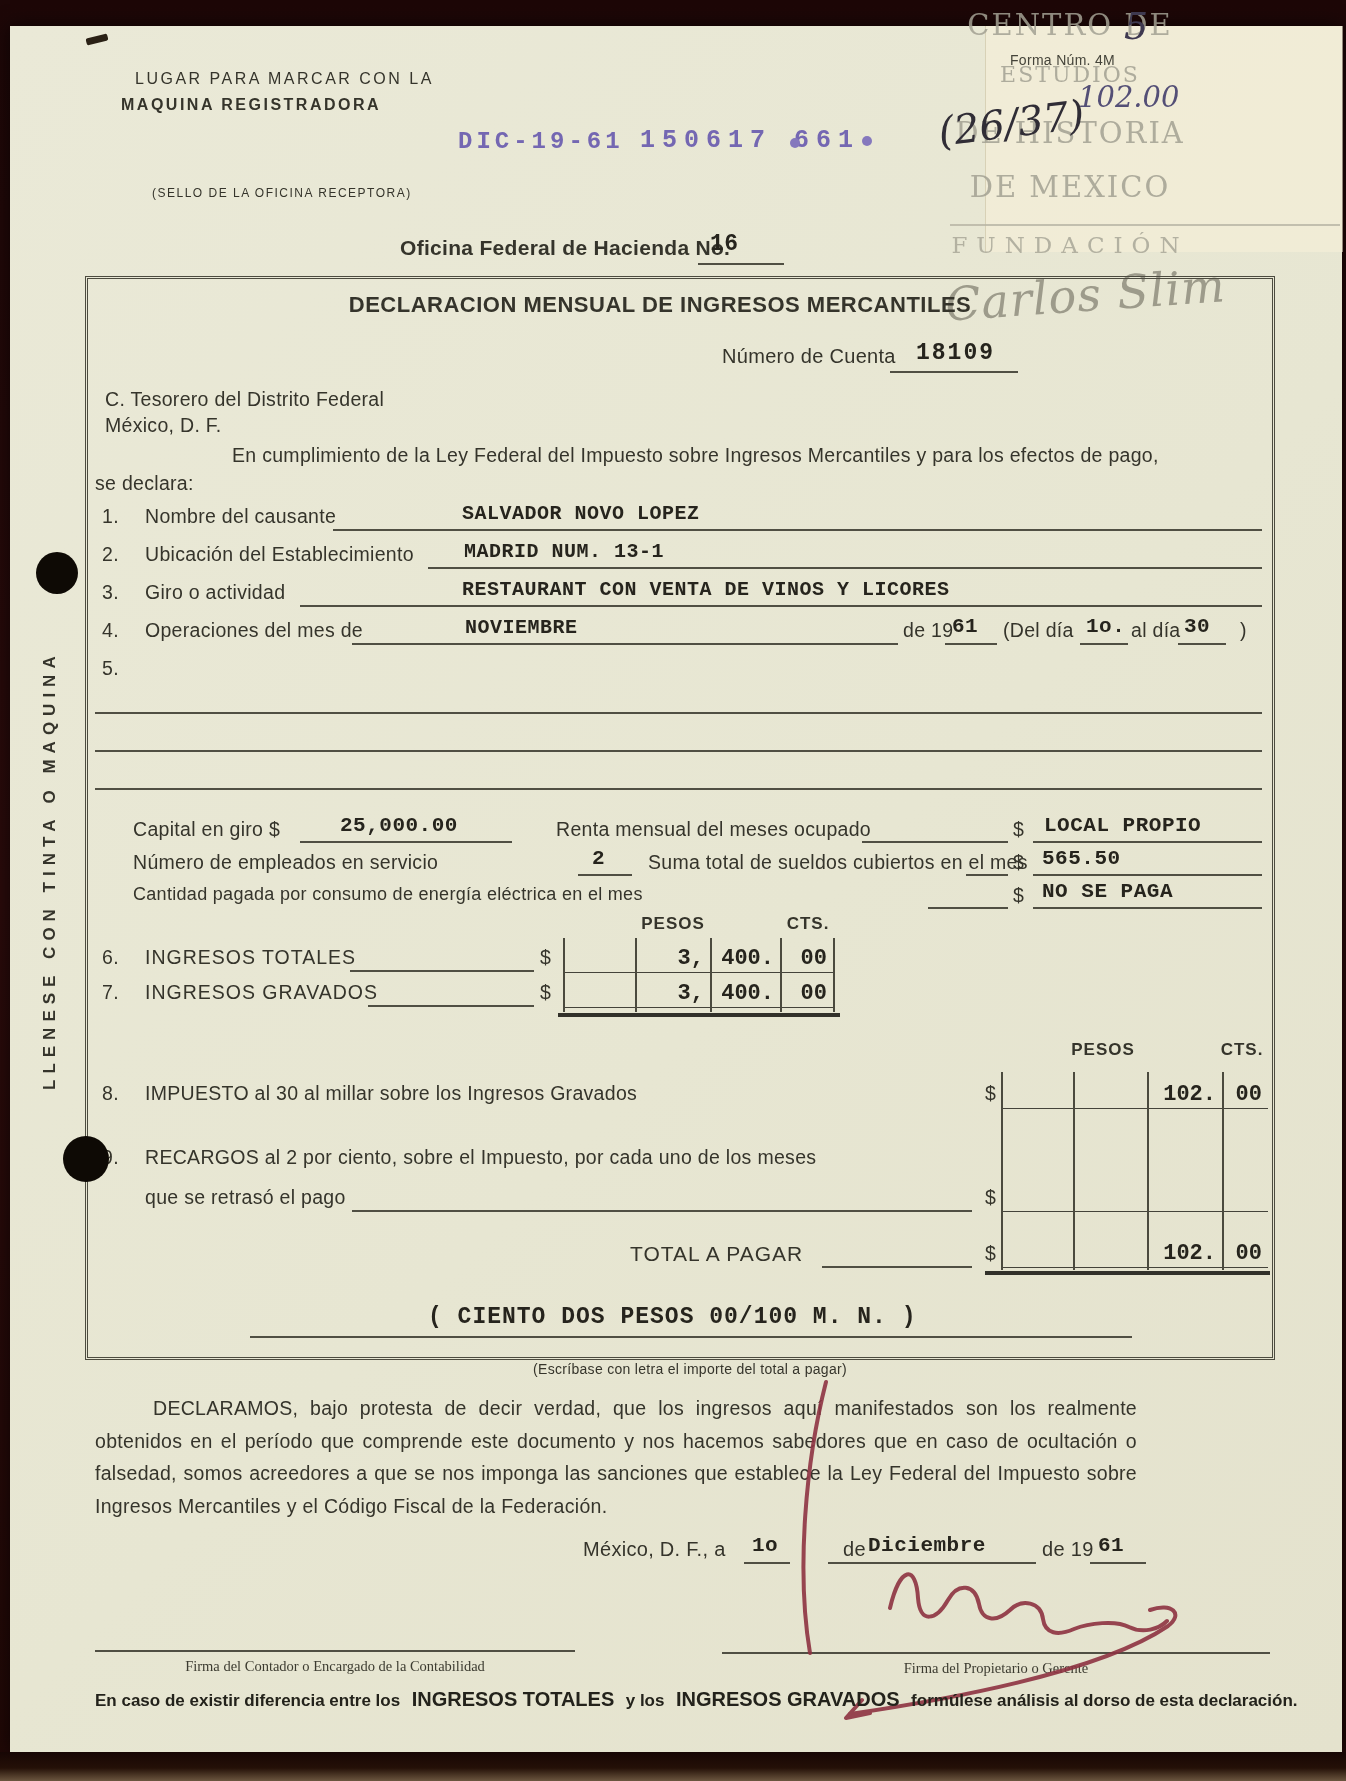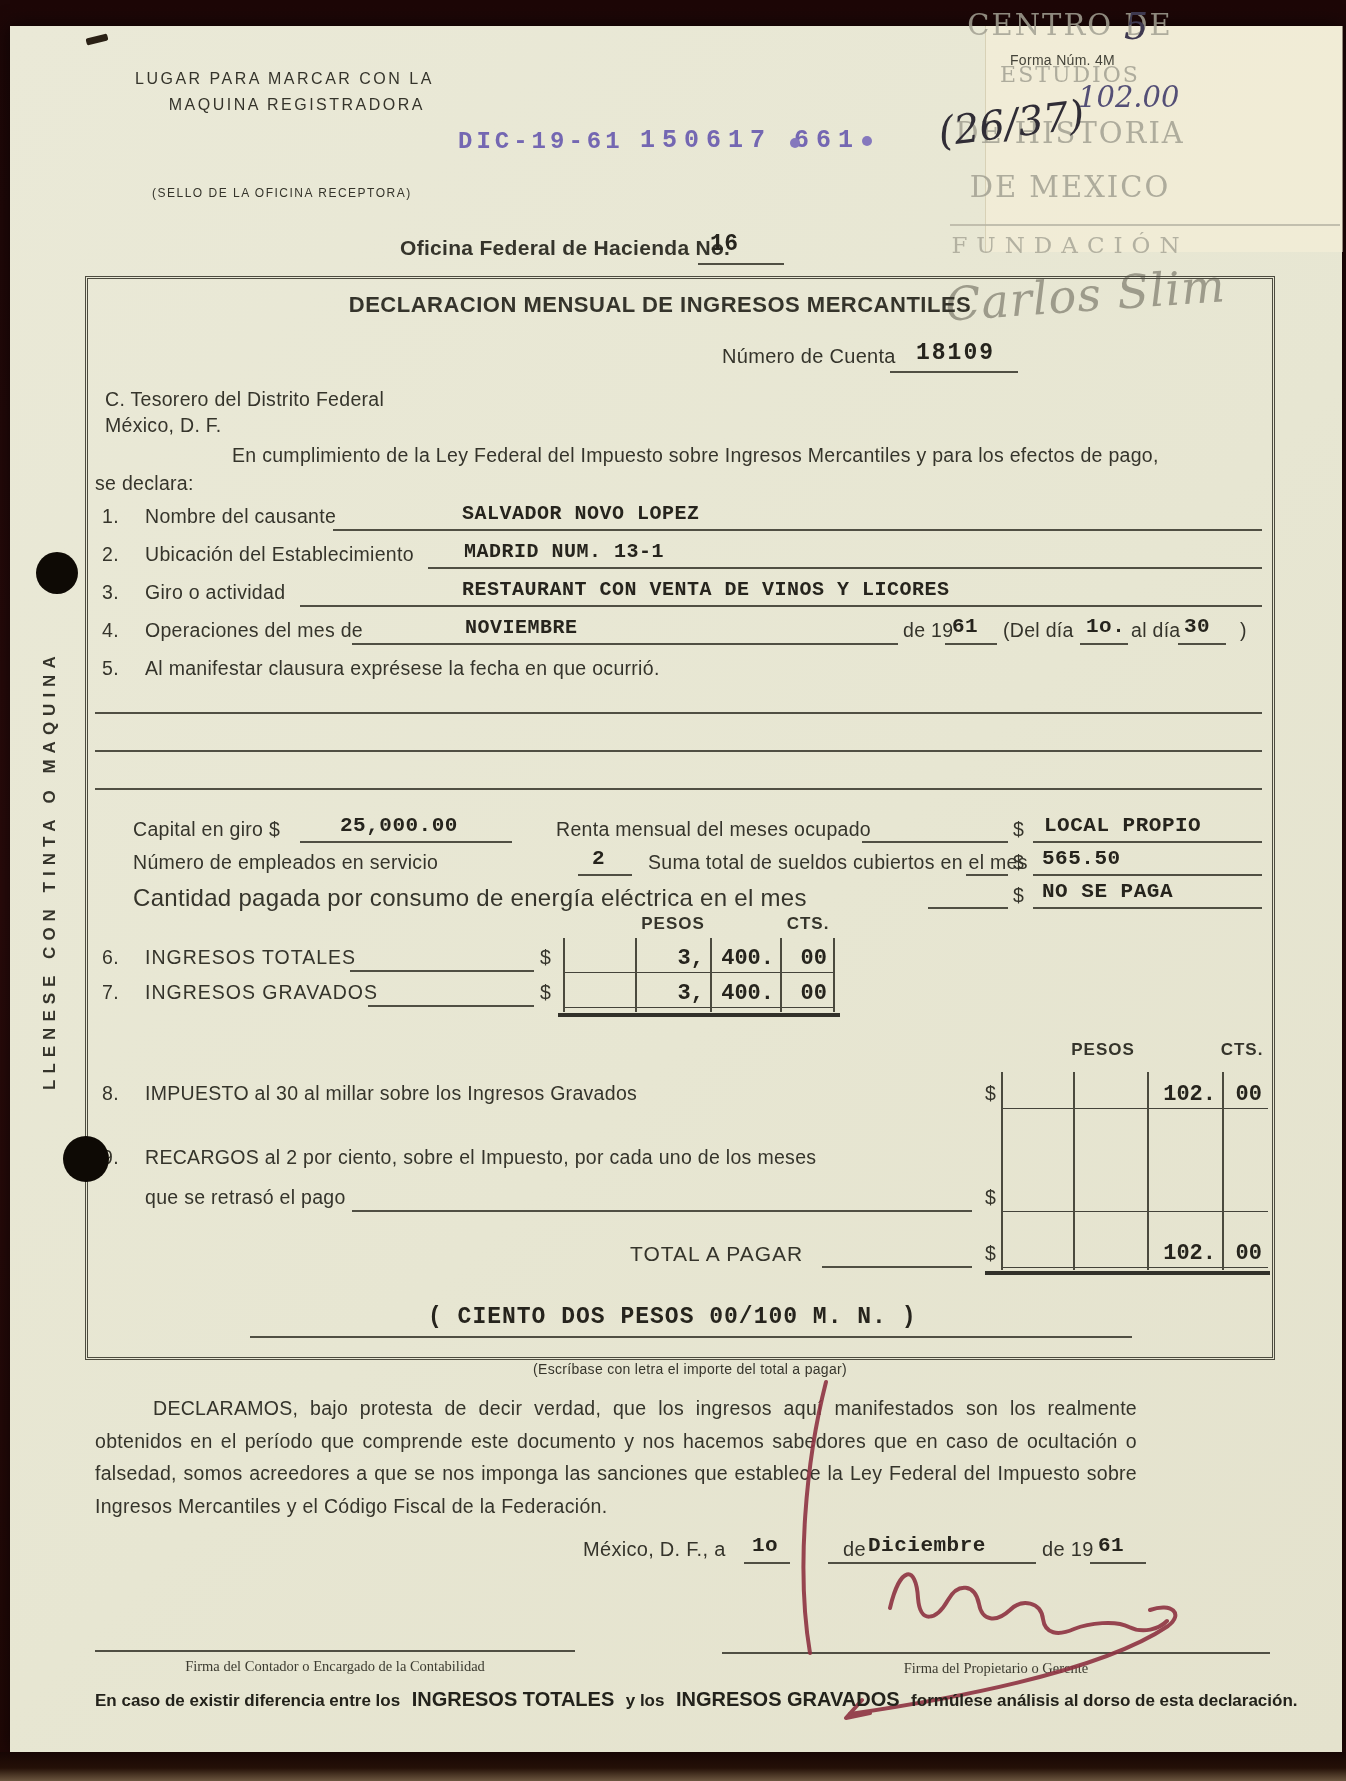--- a/index.html
+++ b/index.html
@@ -23,21 +23,21 @@
 </style>
 </head>
 <body>
 
 <div class="page">
   <div class="paper"></div>
 
   <div class="abs" style="left:985px;top:26px;width:357px;height:226px;background:rgba(248,241,217,.55);border-left:1px solid rgba(200,192,160,.6);"></div>
 
   <div class="abs lbl" style="left:135px;top:70px;width:290px;text-align:left;font-size:16px;letter-spacing:2.5px;font-weight:500;">LUGAR PARA MARCAR CON LA</div>
-  <div class="abs lbl" style="left:135px;top:96px;width:290px;text-align:right;font-size:16px;letter-spacing:2.5px;font-weight:400;">MAQUINA REGISTRADORA</div>
+  <div class="abs lbl" style="left:121px;top:96px;width:290px;text-align:left;font-size:16px;letter-spacing:2.5px;font-weight:700;">MAQUINA REGISTRADORA</div>
   <div class="abs lbl" style="left:152px;top:186px;font-size:12px;letter-spacing:1.5px;font-weight:500;">(SELLO DE LA OFICINA RECEPTORA)</div>
   <div class="abs" style="left:86px;top:36px;width:22px;height:7px;background:#2a2115;transform:rotate(-14deg);border-radius:2px;"></div>
 
   <div class="abs stamp" style="left:458px;top:128px;font-size:24px;letter-spacing:4px;">DIC-19-61</div>
   <div class="abs stamp" style="left:640px;top:126px;font-size:25px;letter-spacing:7px;">150617 661</div>
   <div class="abs" style="left:790px;top:138px;width:10px;height:10px;border-radius:50%;background:#8578bd;"></div>
   <div class="abs" style="left:862px;top:136px;width:10px;height:10px;border-radius:50%;background:#8578bd;"></div>
 
   <div class="abs wm" style="left:950px;top:8px;width:240px;text-align:center;font-size:29px;letter-spacing:2px;opacity:.85;">CENTRO DE</div>
   <div class="abs wm" style="left:950px;top:62px;width:240px;text-align:center;font-size:22px;letter-spacing:2px;opacity:.85;">ESTUDIOS</div>
@@ -93,21 +93,20 @@
   <div class="rule" style="left:945px;top:643px;width:52px;"></div>
   <div class="abs lbl" style="left:1003px;top:619px;font-size:19.5px;">(Del día</div>
   <div class="abs typed" style="left:1086px;top:615px;font-size:21px;">1o.</div>
   <div class="rule" style="left:1080px;top:643px;width:48px;"></div>
   <div class="abs lbl" style="left:1131px;top:619px;font-size:19.5px;">al día</div>
   <div class="abs typed" style="left:1184px;top:615px;font-size:21px;">30</div>
   <div class="rule" style="left:1178px;top:643px;width:48px;"></div>
   <div class="abs lbl" style="left:1240px;top:619px;font-size:19.5px;">)</div>
 
   <div class="abs lbl" style="left:102px;top:657px;font-size:19.5px;">5.</div>
-  <div class="abs lbl" style="left:145px;top:657px;font-size:19.5px;">Al manifestar clausura exprésese la fecha en que ocurrió.</div>
 
   <div class="rule" style="left:95px;top:712px;width:1167px;"></div>
   <div class="rule" style="left:95px;top:750px;width:1167px;"></div>
   <div class="rule" style="left:95px;top:788px;width:1167px;"></div>
 
   <div class="abs lbl" style="left:133px;top:818px;font-size:19.5px;">Capital en giro $</div>
   <div class="rule" style="left:300px;top:841px;width:212px;"></div>
   <div class="abs typed" style="left:340px;top:814px;font-size:21px;">25,000.00</div>
   <div class="abs lbl" style="left:556px;top:818px;font-size:19.5px;">Renta mensual del meses ocupado</div>
   <div class="rule" style="left:862px;top:841px;width:146px;"></div>
@@ -117,21 +116,21 @@
 
   <div class="abs lbl" style="left:133px;top:851px;font-size:19.5px;">Número de empleados en servicio</div>
   <div class="abs typed" style="left:592px;top:847px;font-size:21px;">2</div>
   <div class="rule" style="left:578px;top:874px;width:54px;"></div>
   <div class="abs lbl" style="left:648px;top:851px;font-size:19.5px;">Suma total de sueldos cubiertos en el mes</div>
   <div class="rule" style="left:966px;top:874px;width:42px;"></div>
   <div class="abs lbl" style="left:1013px;top:851px;font-size:19.5px;">$</div>
   <div class="abs typed" style="left:1042px;top:847px;font-size:21px;">565.50</div>
   <div class="rule" style="left:1033px;top:874px;width:229px;"></div>
 
-  <div class="abs lbl" style="left:133px;top:884px;font-size:24px;">Cantidad pagada por consumo de energía eléctrica en el mes</div>
+  <div class="abs lbl" style="left:133px;top:884px;font-size:18px;">Cantidad pagada por consumo de energía eléctrica en el mes</div>
   <div class="rule" style="left:928px;top:907px;width:80px;"></div>
   <div class="abs lbl" style="left:1013px;top:884px;font-size:19.5px;">$</div>
   <div class="abs typed" style="left:1042px;top:880px;font-size:21px;">NO SE PAGA</div>
   <div class="rule" style="left:1033px;top:907px;width:229px;"></div>
 
   <div class="abs lbl" style="left:608px;top:914px;width:130px;text-align:center;font-size:17px;font-weight:600;letter-spacing:1px;">PESOS</div>
   <div class="abs lbl" style="left:780px;top:914px;width:56px;text-align:center;font-size:17px;font-weight:600;letter-spacing:1px;">CTS.</div>
 
   <div class="abs lbl" style="left:102px;top:946px;font-size:19.5px;">6.</div>
   <div class="abs lbl" style="left:145px;top:946px;font-size:19.5px;letter-spacing:1px;">INGRESOS TOTALES</div>

